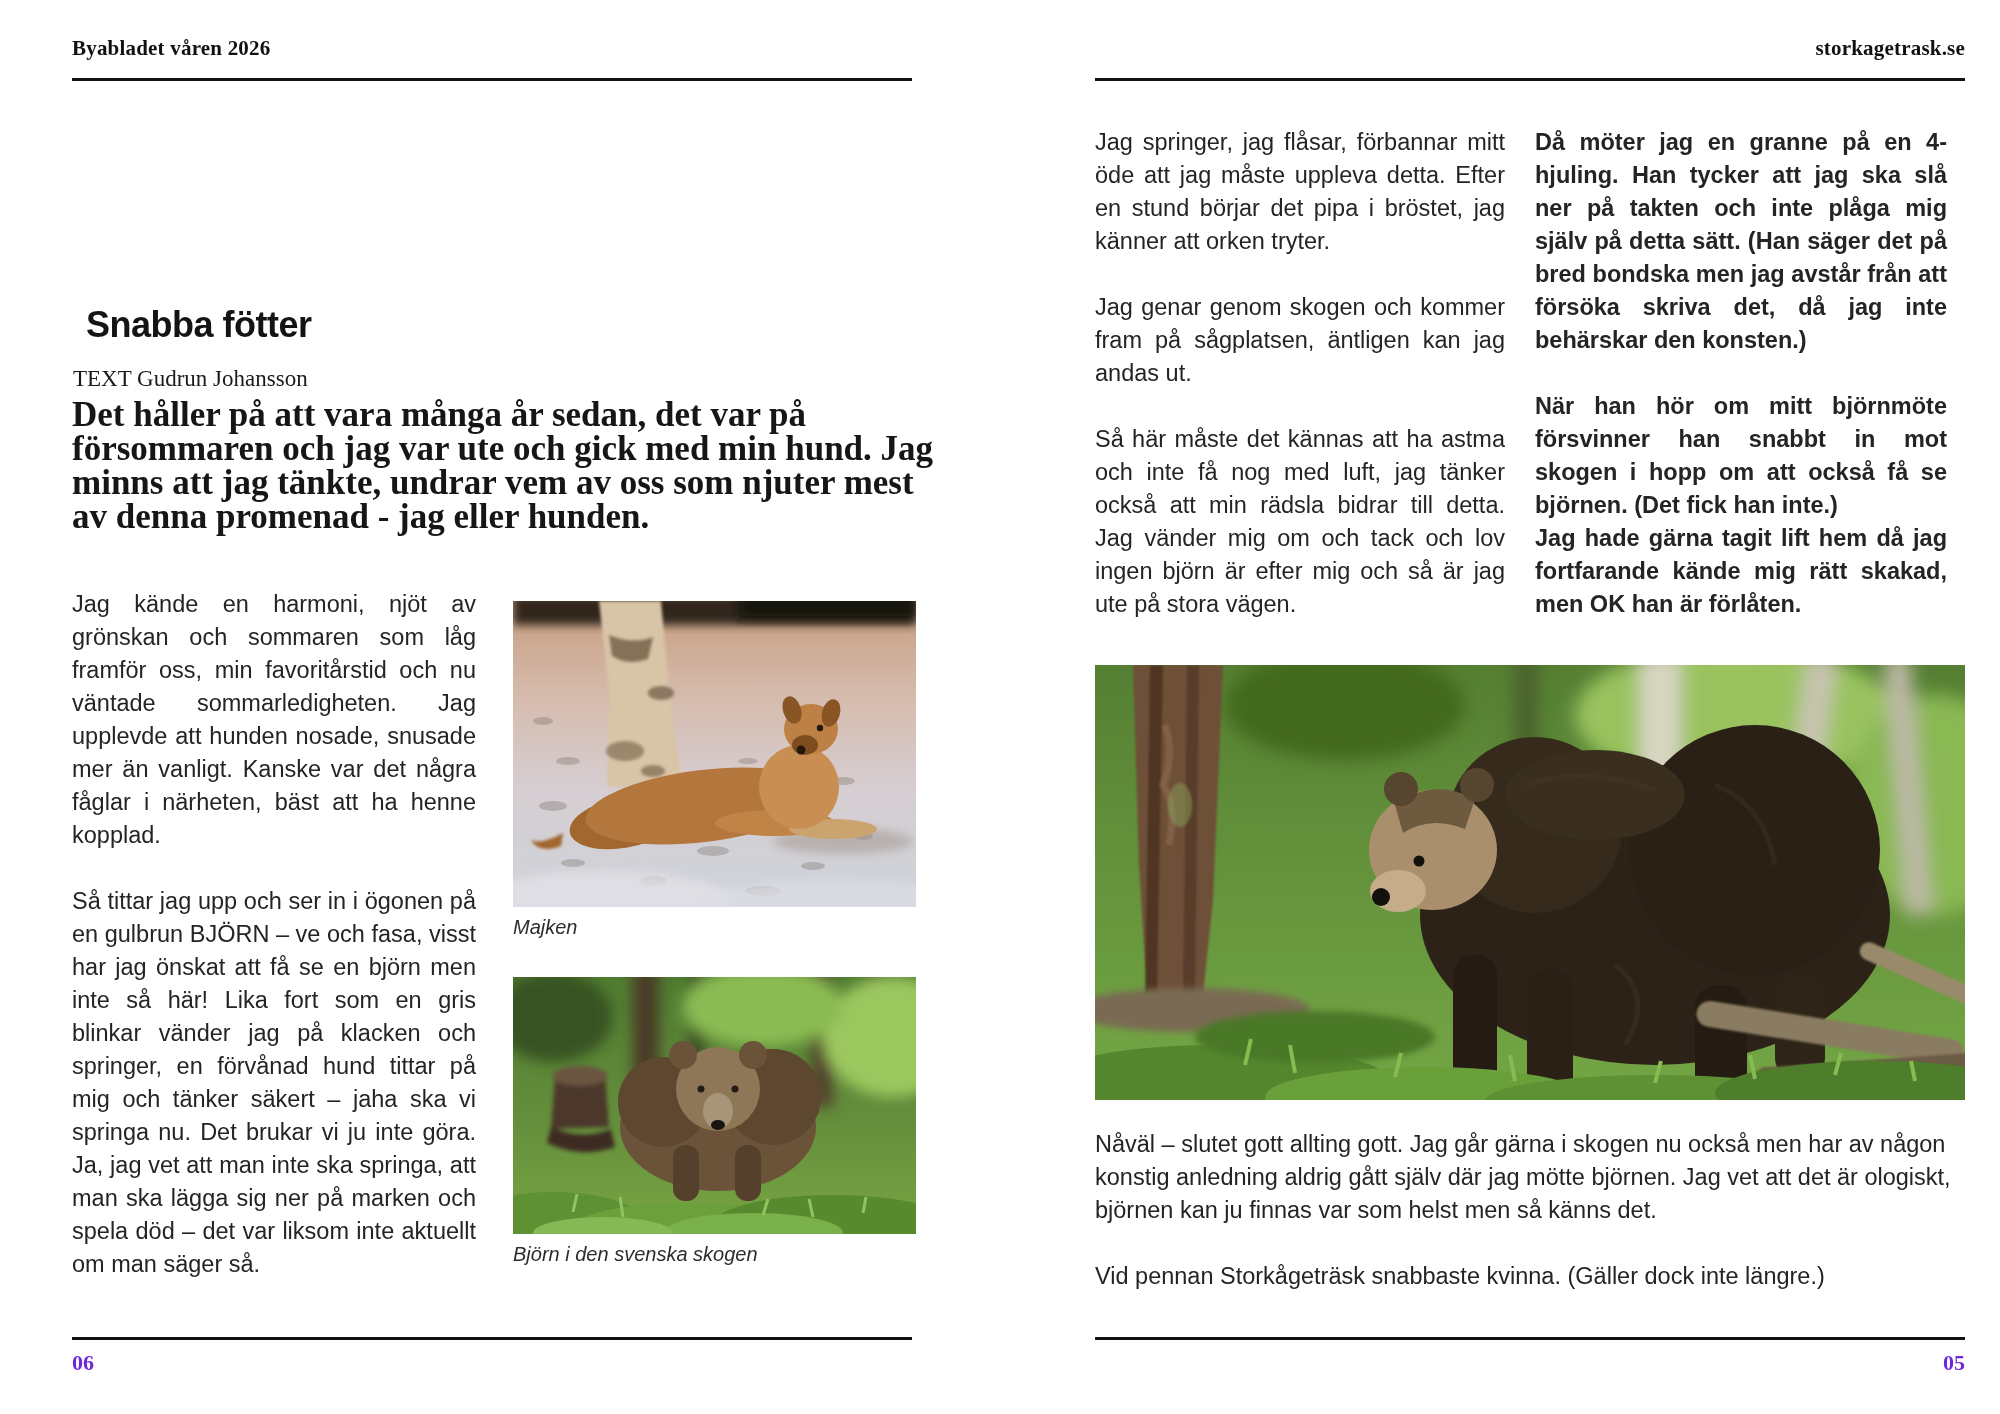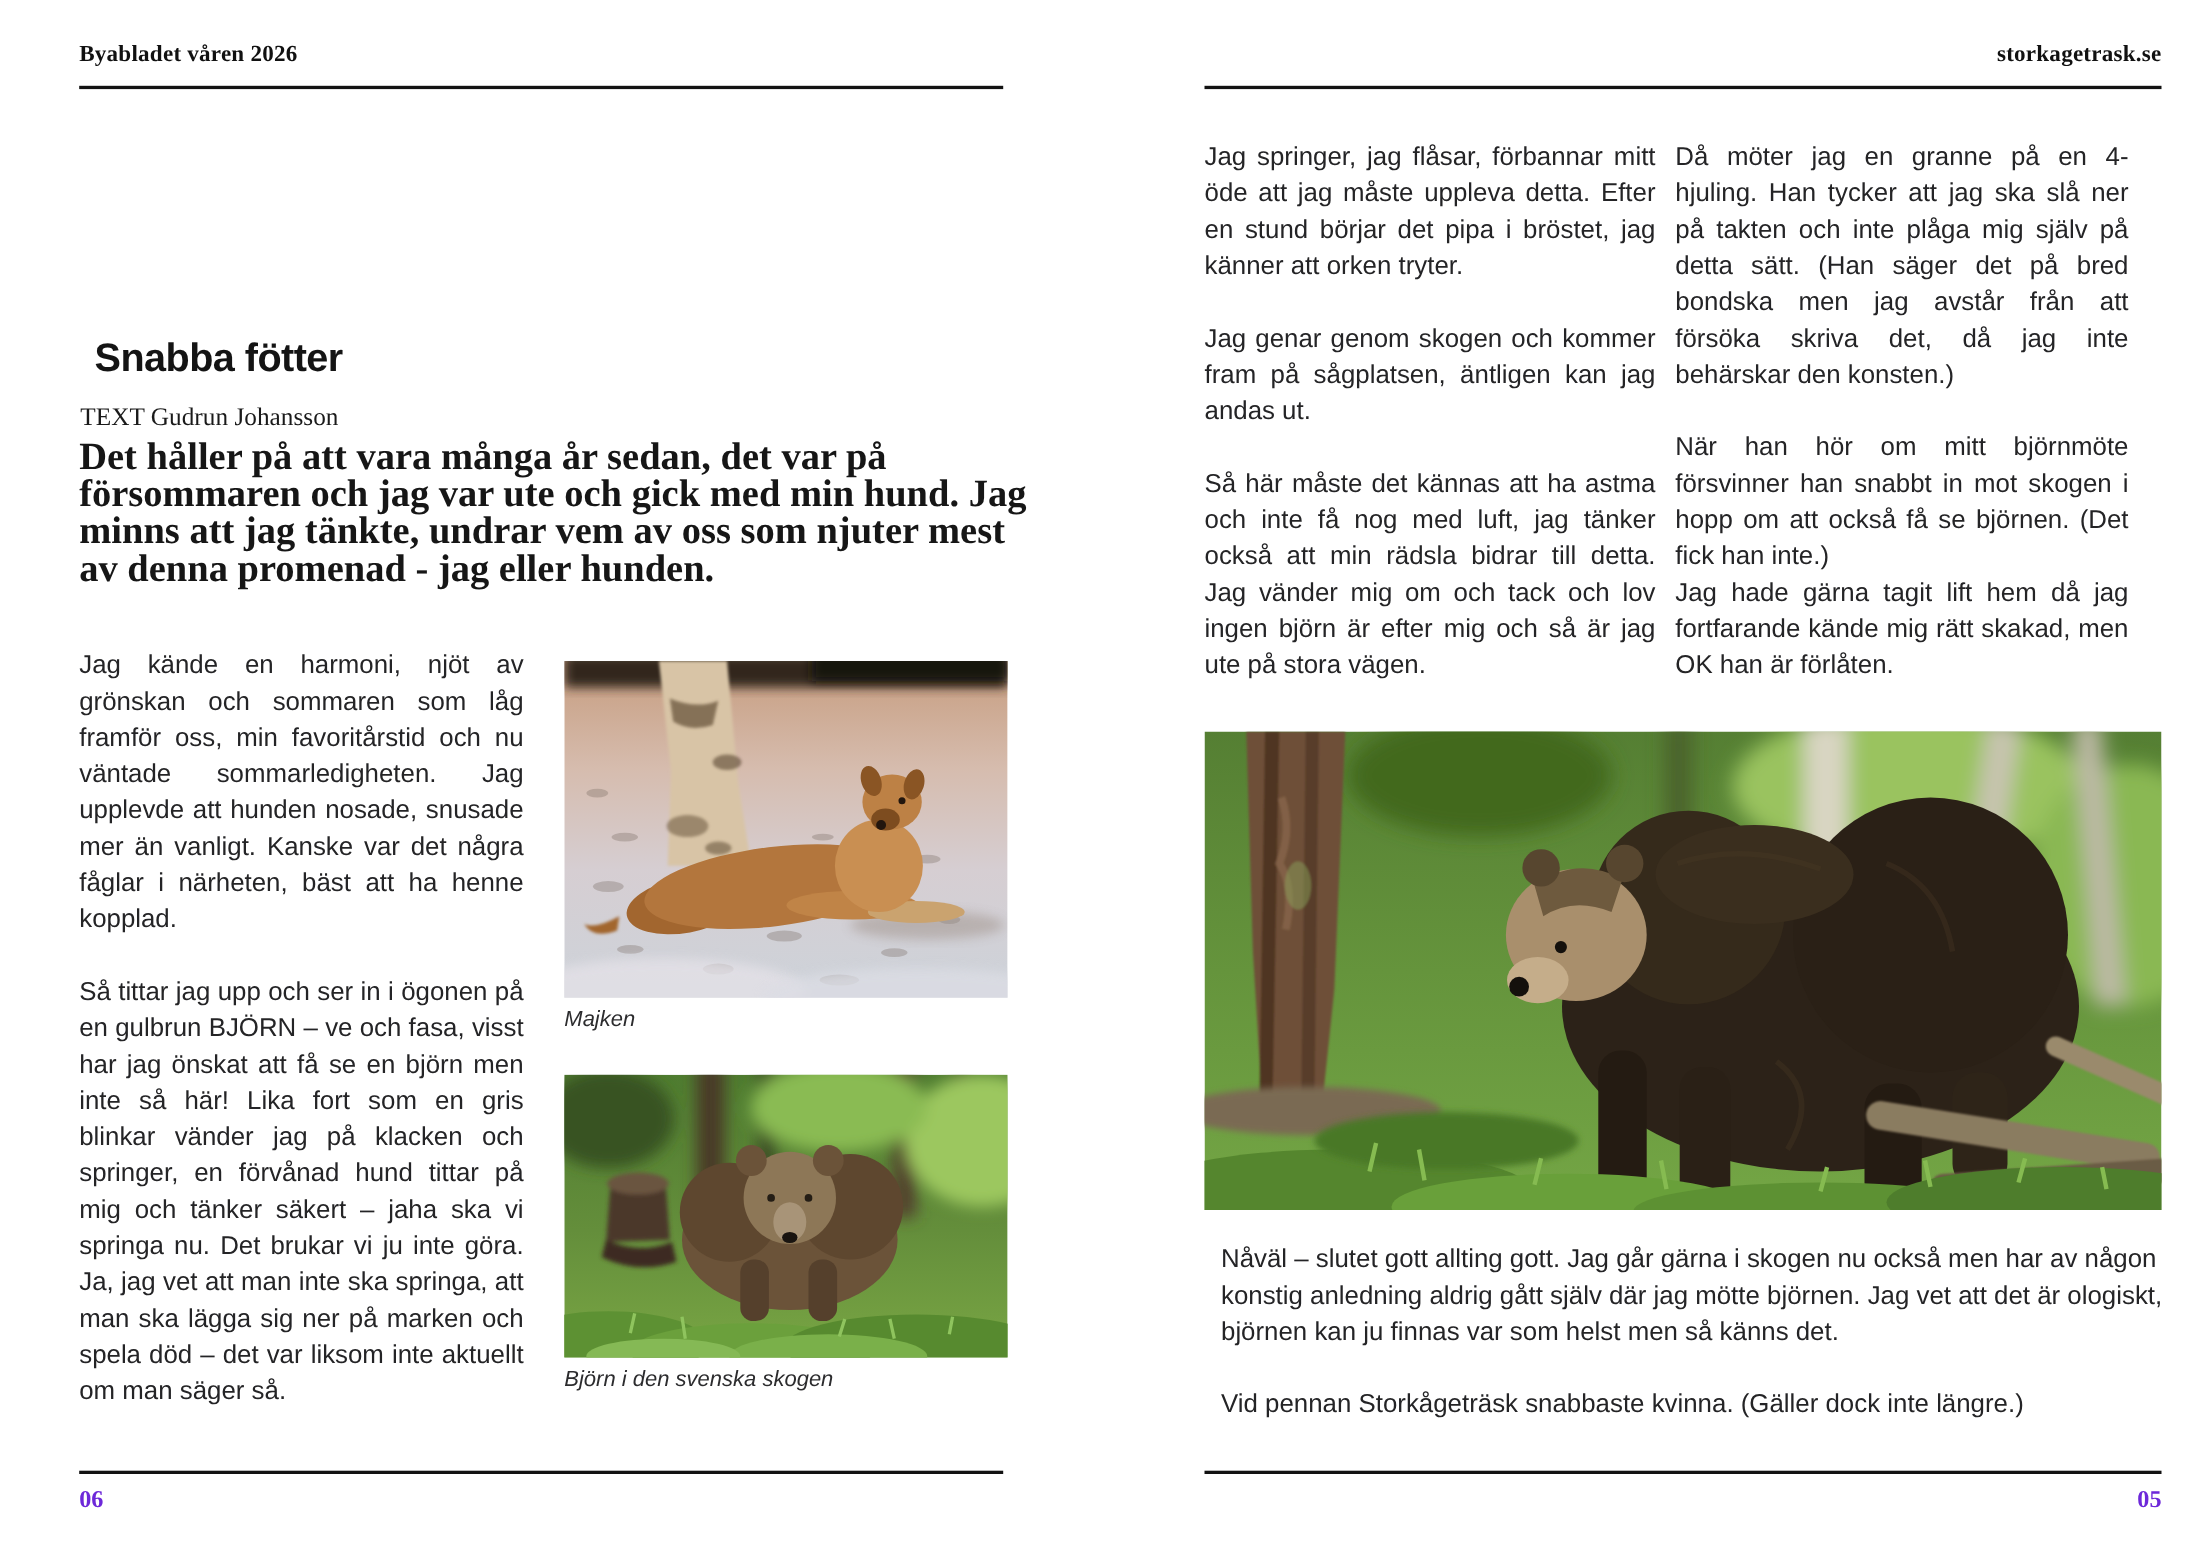--- a/index.html
+++ b/index.html
@@ -179,21 +179,21 @@
 
   <div class="running-head align-right" style="left:95px;width:870px;">storkagetrask.se</div>
   <div class="head-rule" style="left:95px;top:78px;width:870px;"></div>
 
   <div class="col" style="left:95px;top:126px;width:410px;">
     <p>Jag springer, jag flåsar, förbannar mitt öde att jag måste uppleva detta. Efter en stund börjar det pipa i bröstet, jag känner att orken tryter.</p>
     <p>Jag genar genom skogen och kommer fram på sågplatsen, äntligen kan jag andas ut.</p>
     <p>Så här måste det kännas att ha astma och inte få nog med luft, jag tänker också att min rädsla bidrar till detta. Jag vänder mig om och tack och lov ingen björn är efter mig och så är jag ute på stora vägen.</p>
   </div>
 
-  <div class="col" style="left:523px;top:126px;width:412px;">
+  <div class="col" style="left:535px;top:126px;width:412px;font-weight:bold;">
     <p>Då möter jag en granne på en 4-hjuling. Han tycker att jag ska slå ner på takten och inte plåga mig själv på detta sätt. (Han säger det på bred bondska men jag avstår från att försöka skriva det, då jag inte behärskar den konsten.)</p>
     <p class="p-tight">När han hör om mitt björnmöte försvinner han snabbt in mot skogen i hopp om att också få se björnen. (Det fick han inte.)</p>
     <p>Jag hade gärna tagit lift hem då jag fortfarande kände mig rätt skakad, men OK han är förlåten.</p>
   </div>
 
   <figure style="left:95px;top:665px;width:870px;">
     <svg width="870" height="435" viewBox="0 0 870 435" preserveAspectRatio="none" role="img">
       <defs>
         <linearGradient id="fgrn" x1="0" y1="0" x2="0" y2="1">
           <stop offset="0" stop-color="#557f33"></stop>
@@ -255,20 +255,20 @@
         <ellipse cx="120" cy="420" rx="180" ry="40" fill="#55862e"></ellipse>
         <ellipse cx="330" cy="432" rx="160" ry="30" fill="#69a03a"></ellipse>
         <ellipse cx="560" cy="436" rx="170" ry="26" fill="#5d9133"></ellipse>
         <ellipse cx="780" cy="428" rx="160" ry="32" fill="#4e7d2c"></ellipse>
         <ellipse cx="220" cy="372" rx="120" ry="26" fill="#4a7828" filter="url(#fb2)"></ellipse>
         <path d="M150,400 l6,-26 M200,408 l-5,-28 M300,412 l6,-24 M420,416 l-5,-26 M560,418 l6,-22 M660,414 l-5,-24 M740,410 l6,-22 M820,416 l-4,-20" stroke="#86bb51" stroke-width="4" fill="none"></path>
       </g>
     </svg>
   </figure>
 
-  <div class="freeblock" style="left:110px;top:1128px;width:862px;">
+  <div class="freeblock" style="left:95px;top:1128px;width:862px;">
     <p>Nåväl – slutet gott allting gott. Jag går gärna i skogen nu också men har av någon konstig anledning aldrig gått själv där jag mötte björnen. Jag vet att det är ologiskt, björnen kan ju finnas var som helst men så känns det.</p>
     <p>Vid pennan Storkågeträsk snabbaste kvinna. (Gäller dock inte längre.)</p>
   </div>
 
   <div class="foot-rule" style="left:95px;top:1337px;width:870px;"></div>
   <div class="page-number align-right" style="left:95px;width:870px;">05</div>
 </section>
 
 </body></html>

